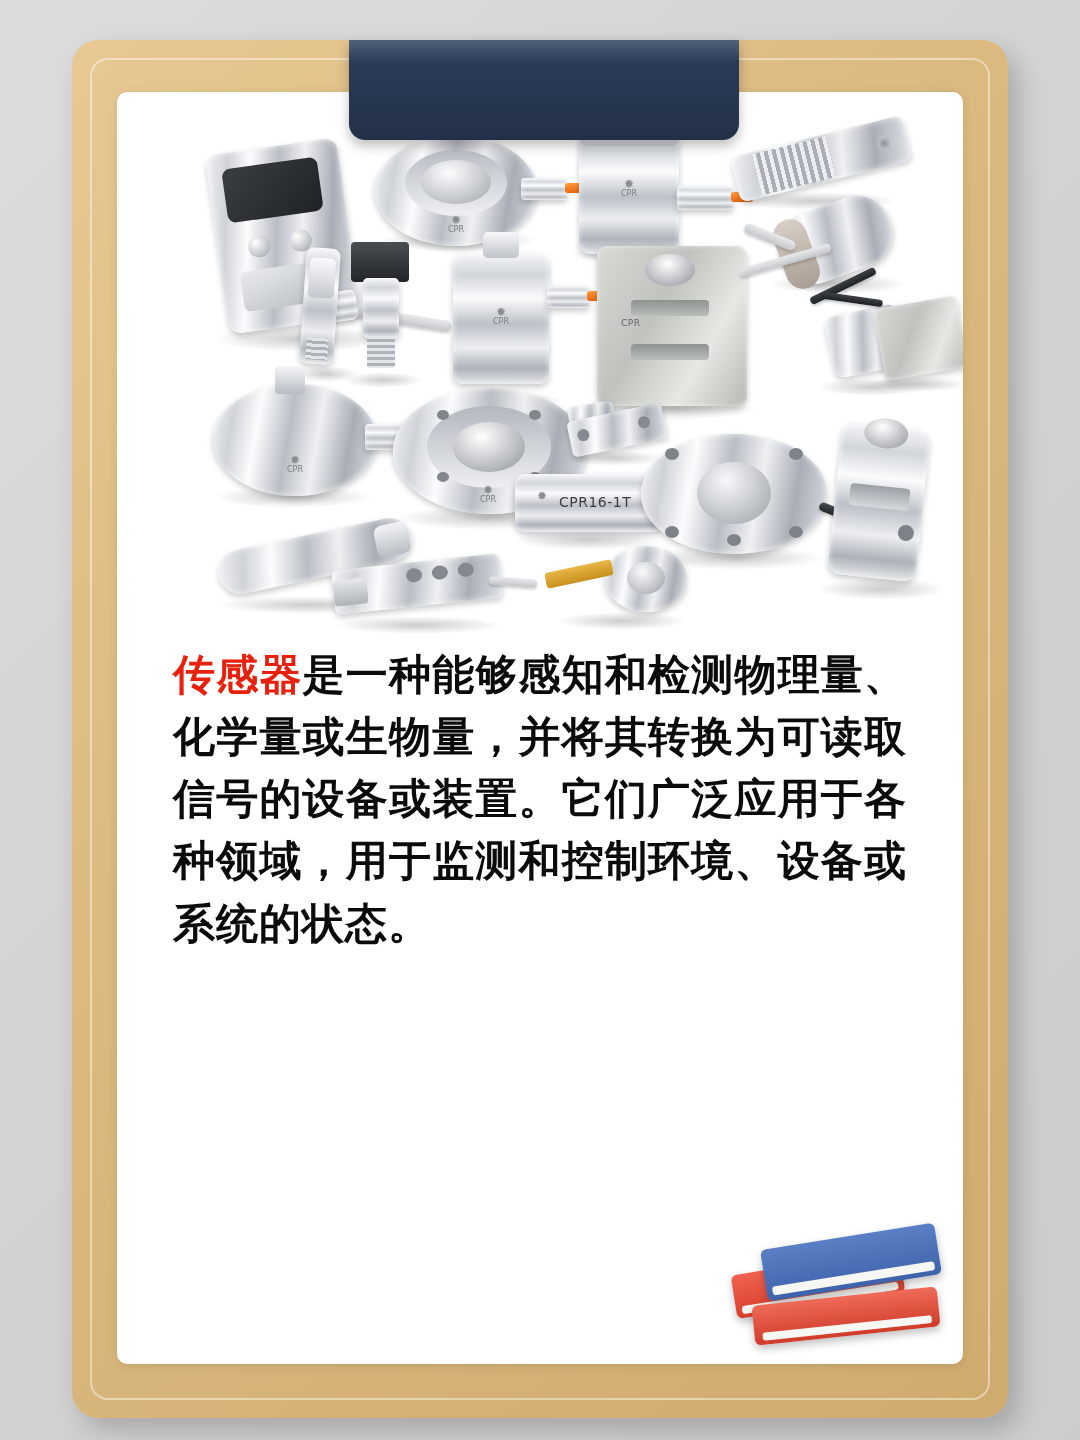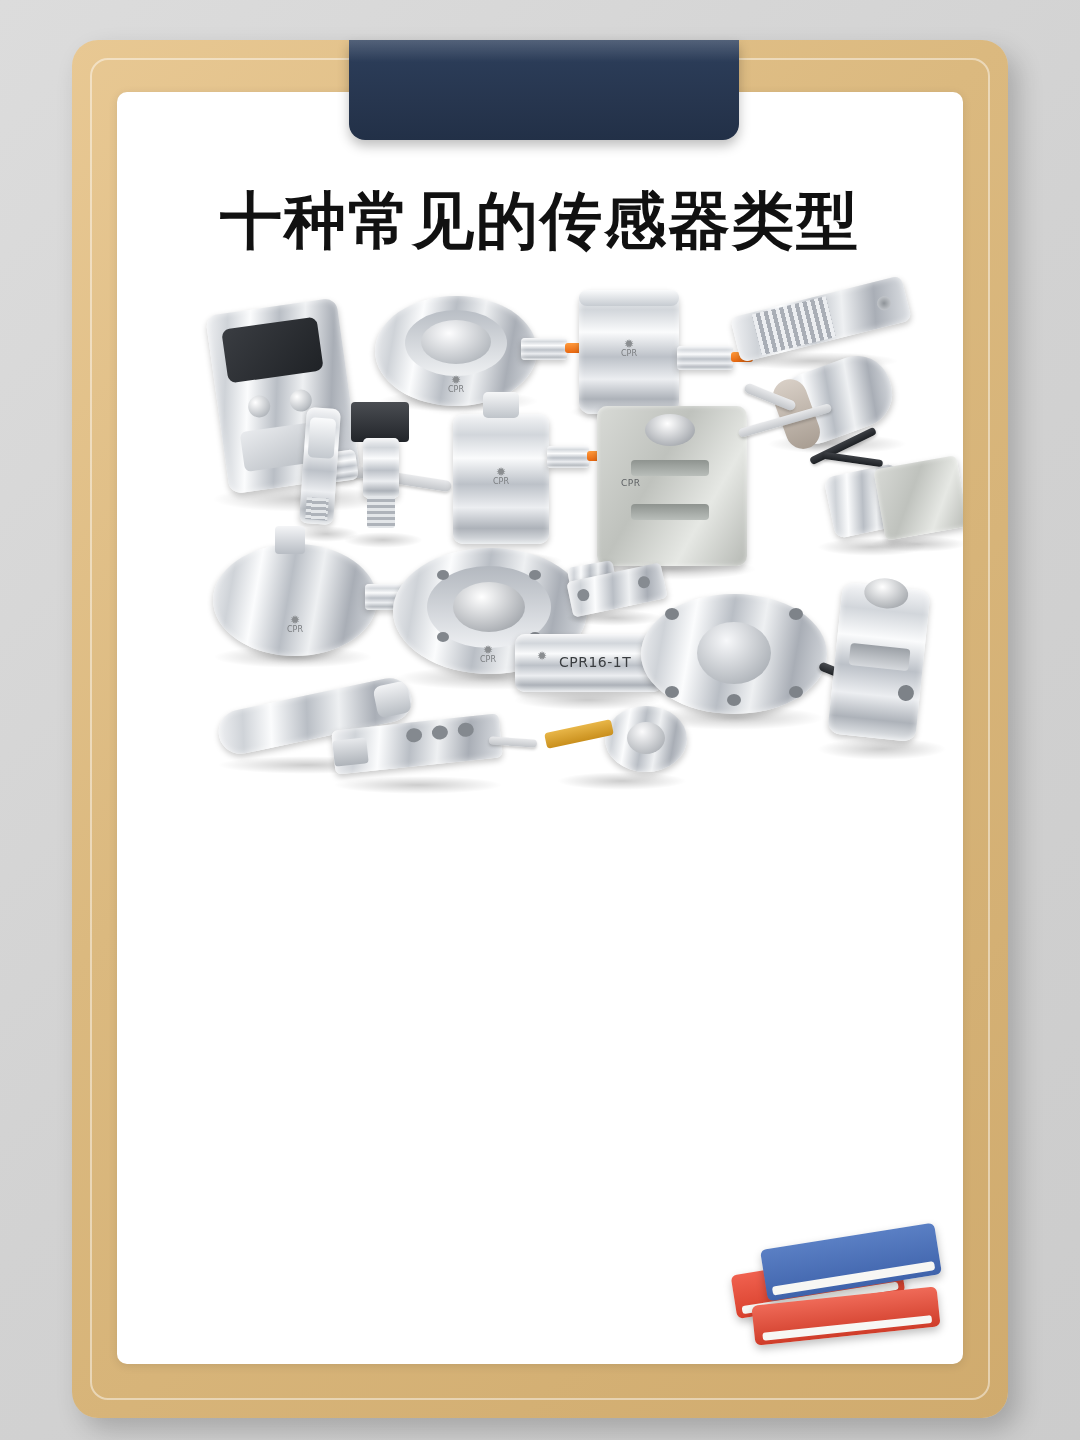--- a/index.html
+++ b/index.html
@@ -236,21 +236,20 @@
 <div class="bg"></div>
 
 <div class="clipboard">
   <div class="clipboard-inner-edge"></div>
 </div>
 
 <div class="clip"></div>
 
 <div class="paper">
 
-  <h1 class="title">十种常见的传感器类型</h1>
 
   <div class="collage">
 
     <div class="shadowblob" style="left:95px; top:200px; width:180px; height:26px;"></div>
     <div class="prod metal" style="left:100px; top:20px; width:132px; height:180px; border-radius:12px; transform:rotate(-8deg);">
       <div class="prod" style="left:14px; top:16px; width:96px; height:54px; border-radius:8px; background:linear-gradient(135deg,#3a3d42,#1f2226);"></div>
       <div class="prod ring" style="left:30px; top:86px; width:22px; height:22px; background:radial-gradient(circle at 35% 30%, #ffffff, #9aa0a7);"></div>
       <div class="prod ring" style="left:72px; top:86px; width:22px; height:22px; background:radial-gradient(circle at 35% 30%, #ffffff, #9aa0a7);"></div>
       <div class="prod" style="left:18px; top:120px; width:92px; height:40px; border-radius:6px; background:linear-gradient(160deg,#e9ebee,#b6bbc1);"></div>
     </div>
@@ -404,20 +403,21 @@
     <div class="cable" style="left:372px; top:452px; width:48px; height:8px; transform:rotate(4deg);"></div>
 
     <div class="shadowblob" style="left:440px; top:486px; width:130px; height:18px;"></div>
     <div class="prod metal ring" style="left:488px; top:420px; width:82px; height:66px;">
       <div class="prod ring" style="left:22px; top:16px; width:38px; height:32px; background:radial-gradient(ellipse at 40% 30%, #fbfbfc, #9ba0a6);"></div>
     </div>
     <div class="prod" style="left:428px; top:440px; width:68px; height:16px; border-radius:4px; background:linear-gradient(180deg,#e8b648,#c98f1c); transform:rotate(-12deg);"></div>
 
   </div>
 
+  <p class="body-text"><span class="kw">传感器</span><span>是一种能够感知和检测物理量、化学量或生物量，并将其转换为可读取信号的设备或装置。它们广泛应用于各种领域，用于监测和控制环境、设备或系统的状态。</span></p>
 
   <div class="books">
     <div class="book book-red">
         <div class="book-page"></div>
       </div>
     <div class="book book-blue">
         <div class="book-page"></div>
       </div>
     <div class="book book-red2">
         <div class="book-page"></div>

